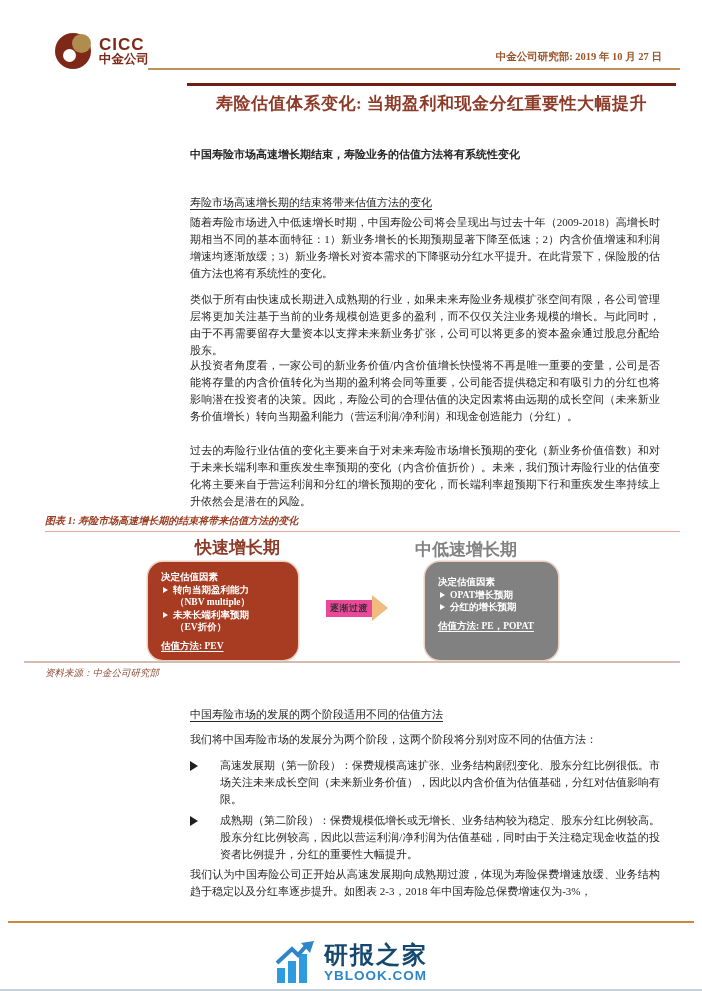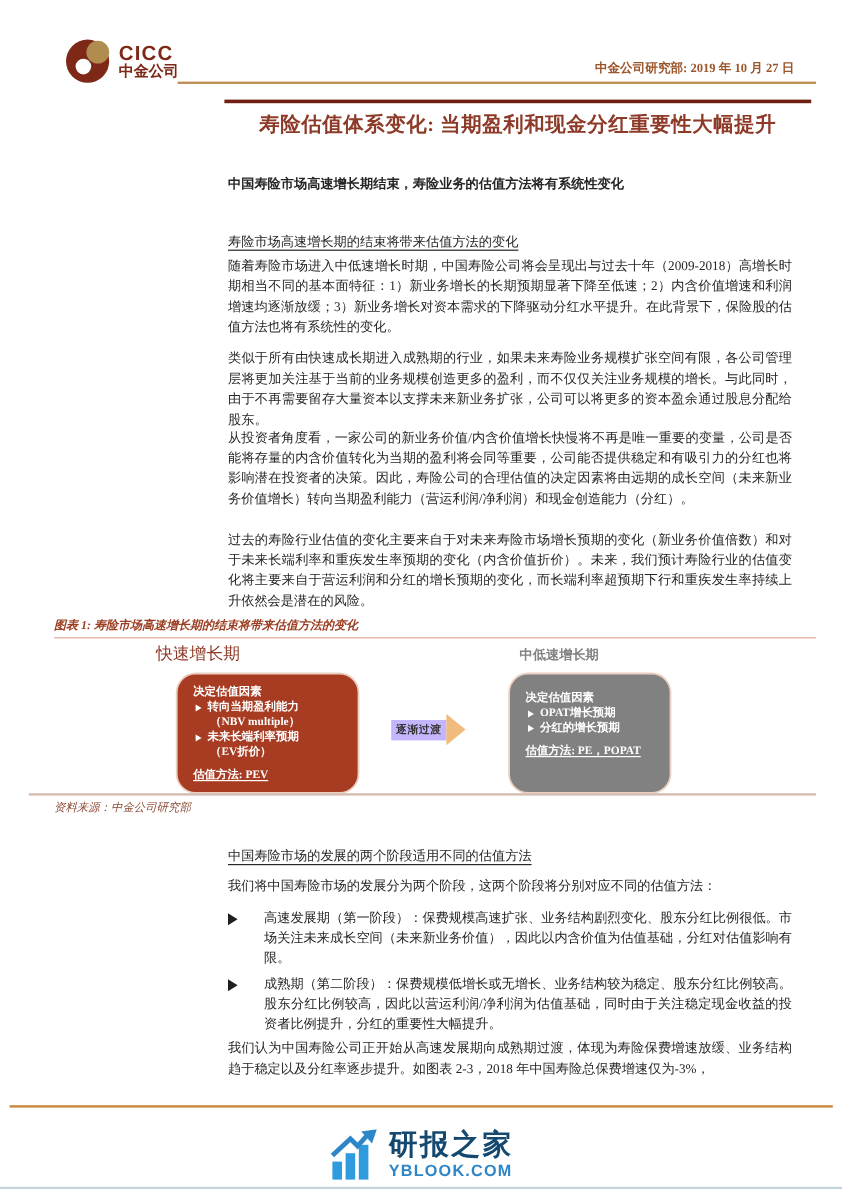--- a/index.html
+++ b/index.html
@@ -32,36 +32,36 @@
   .lead { top:146px; font-weight:bold; }
   .sec-heading { font-weight:normal; text-decoration:underline; text-underline-offset:3px; font-size:11px; }
   .h-sec1 { top:194px; }
   .p1 { top:214px; } .p2 { top:291px; } .p3 { top:357px; } .p4 { top:442px; }
 
   
   .fig-caption { position:absolute; top:514px; left:45px; right:22px;
     font-style:italic; font-weight:bold; font-size:10px; color:#9C3E22; }
   .fig-caption-rule { position:absolute; top:531px; left:45px; right:22px; height:1px; background:#E0A89A; }
   .fig-body { position:absolute; top:536px; left:45px; right:22px; height:128px; }
-  .fig-header-left { position:absolute; left:85px; top:0; width:150px; text-align:left;
-    color:#8D3A28; font-weight:normal; font-size:14px; }
+  .fig-header-left { position:absolute; left:85px; top:0; width:150px; text-align:right;
+    color:#8D3A28; font-weight:bold; font-size:17px; }
   .fig-header-right { position:absolute; left:346px; top:2px; width:150px; text-align:center;
-    color:#828282; font-weight:bold; font-size:11px; }
+    color:#828282; font-weight:bold; font-size:17px; }
   .fig-box { position:absolute; top:26px; height:98px; border-radius:15px; color:#ffffff;
     font-weight:bold; font-size:9.5px; line-height:12.5px; padding:9px 6px 16px 13px;
     box-shadow:0 0 0 1.5px #EBD0C2; }
   .fig-box.red  { left:103px; width:150px; background:#A83C22; }
   .fig-box.gray { left:380px; width:133px; background:#818181; padding-top:14px; }
   .box-item { display:flex; }
   .tri-bullet { flex:0 0 auto; width:0; height:0; margin:3px 5px 0 2px;
     border-left:5px solid #ffffff; border-top:3.5px solid transparent; border-bottom:3.5px solid transparent; }
   .box-item-sub { padding-left:2px; }
   .box-method { margin-top:6px; text-decoration:underline; text-underline-offset:2px; }
   .fig-arrow { position:absolute; left:281px; top:59px; display:flex; align-items:center; }
-  .arrow-rect { width:46px; height:17px; background:#c4b5fd; display:flex; align-items:center; justify-content:center;
+  .arrow-rect { width:46px; height:17px; background:#ec4899; display:flex; align-items:center; justify-content:center;
     color:#333333; font-size:9px; font-weight:bold; letter-spacing:0.5px; }
   .arrow-head { width:0; height:0; border-left:16px solid #F0BC7E; border-top:13px solid transparent; border-bottom:13px solid transparent; }
   .fig-bottom-rule { position:absolute; top:661px; left:24px; right:22px; height:1.5px; background:#D5BCB0; }
   .fig-source { position:absolute; top:667px; left:45px; font-style:italic; font-size:9.5px; color:#8C4A35; }
 
   
   .h-sec2 { top:706px; }
   .p-intro { top:731px; }
   .bullet { position:absolute; left:190px; width:470px; display:flex; }
   .b1 { top:757px; } .b2 { top:812px; }

